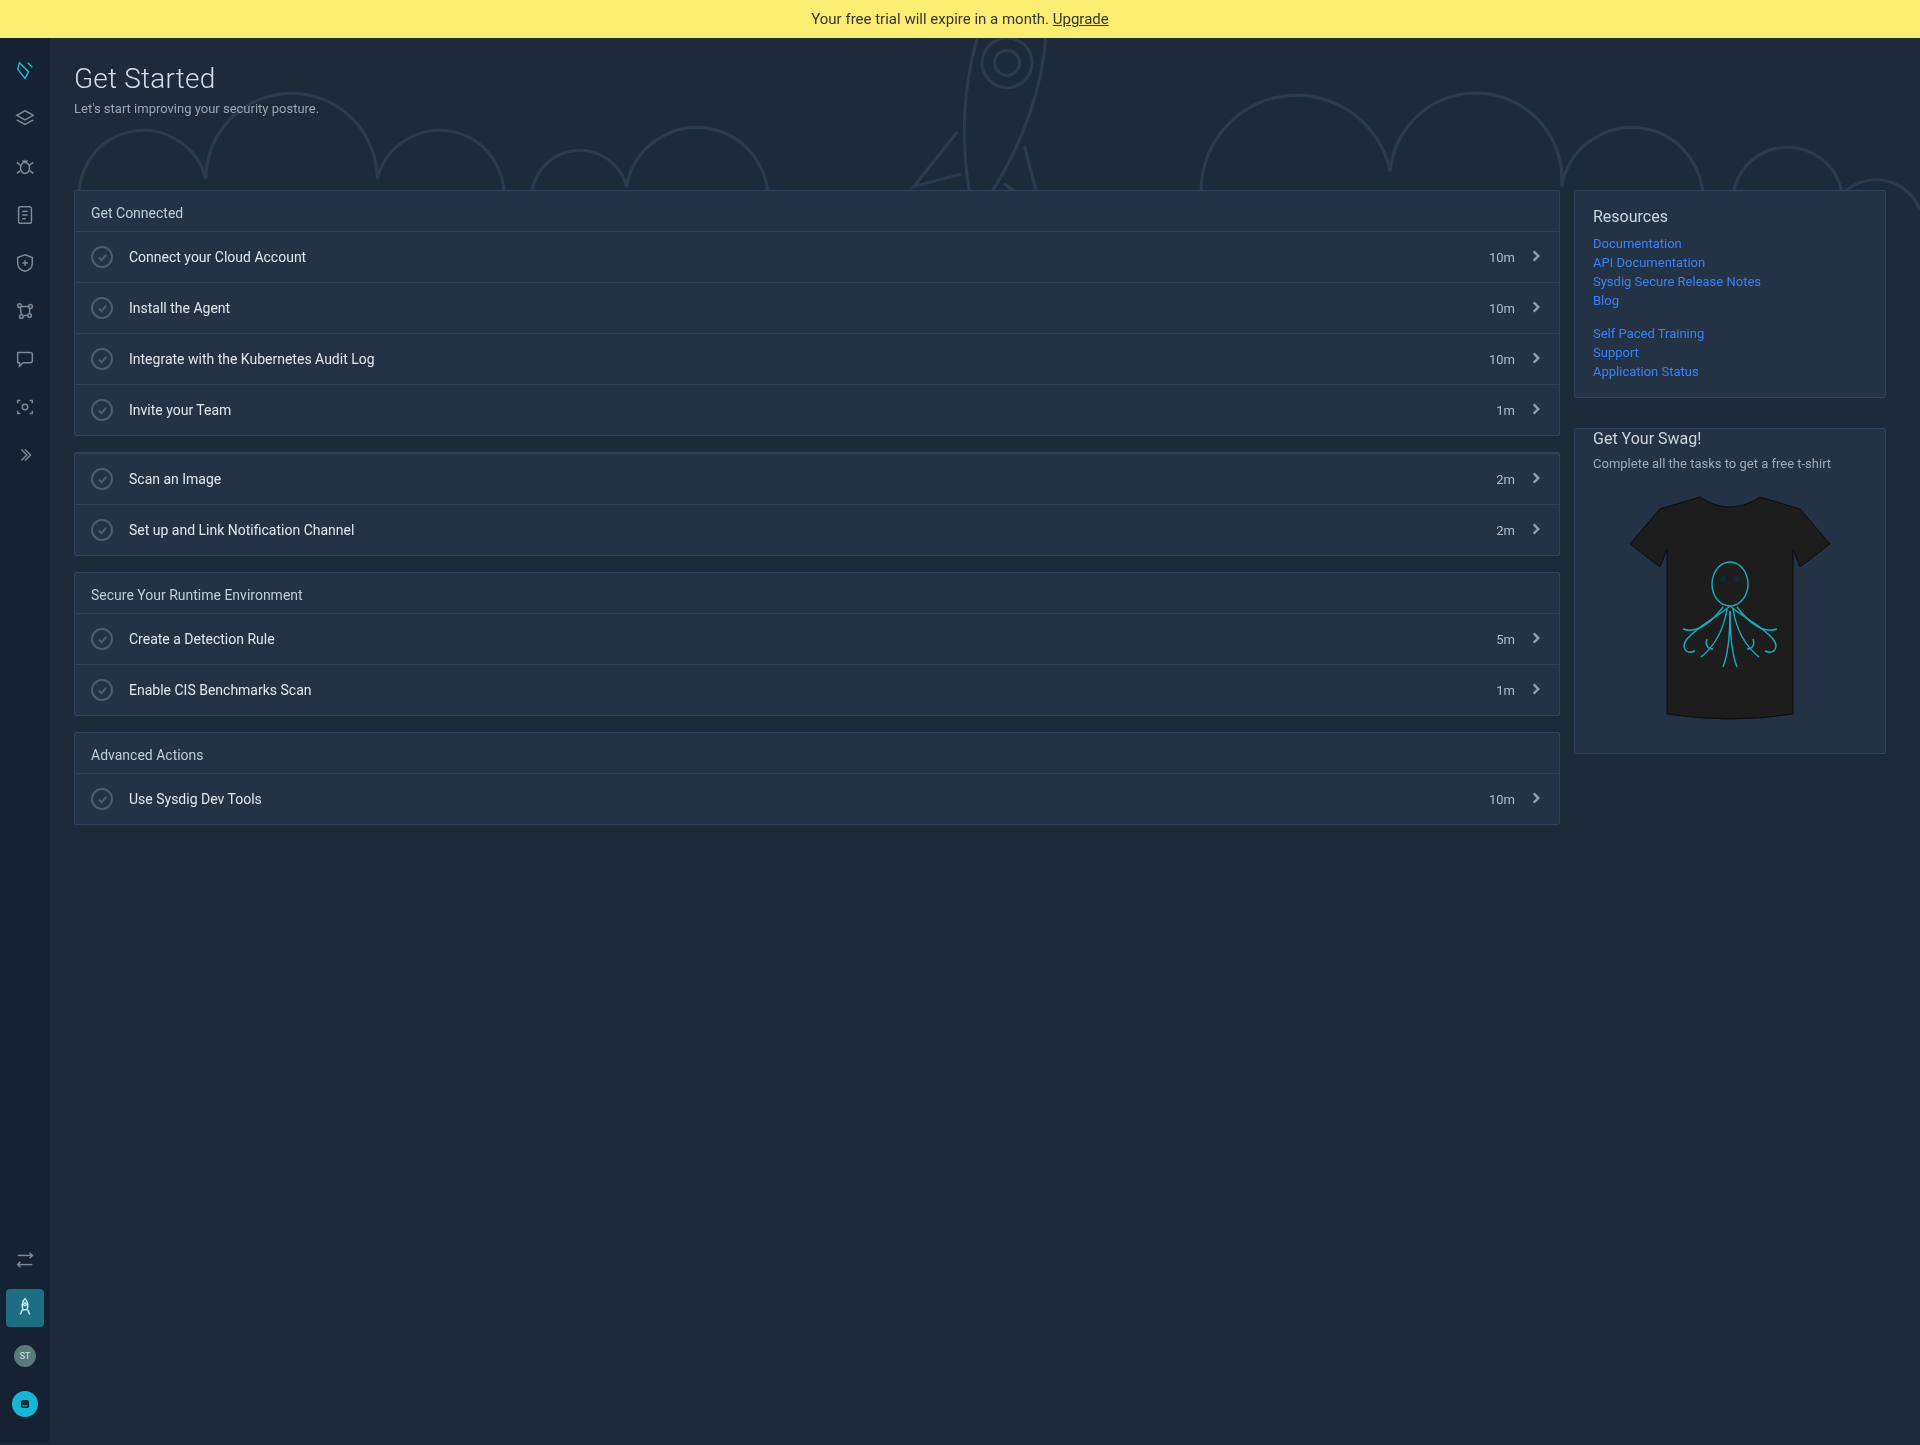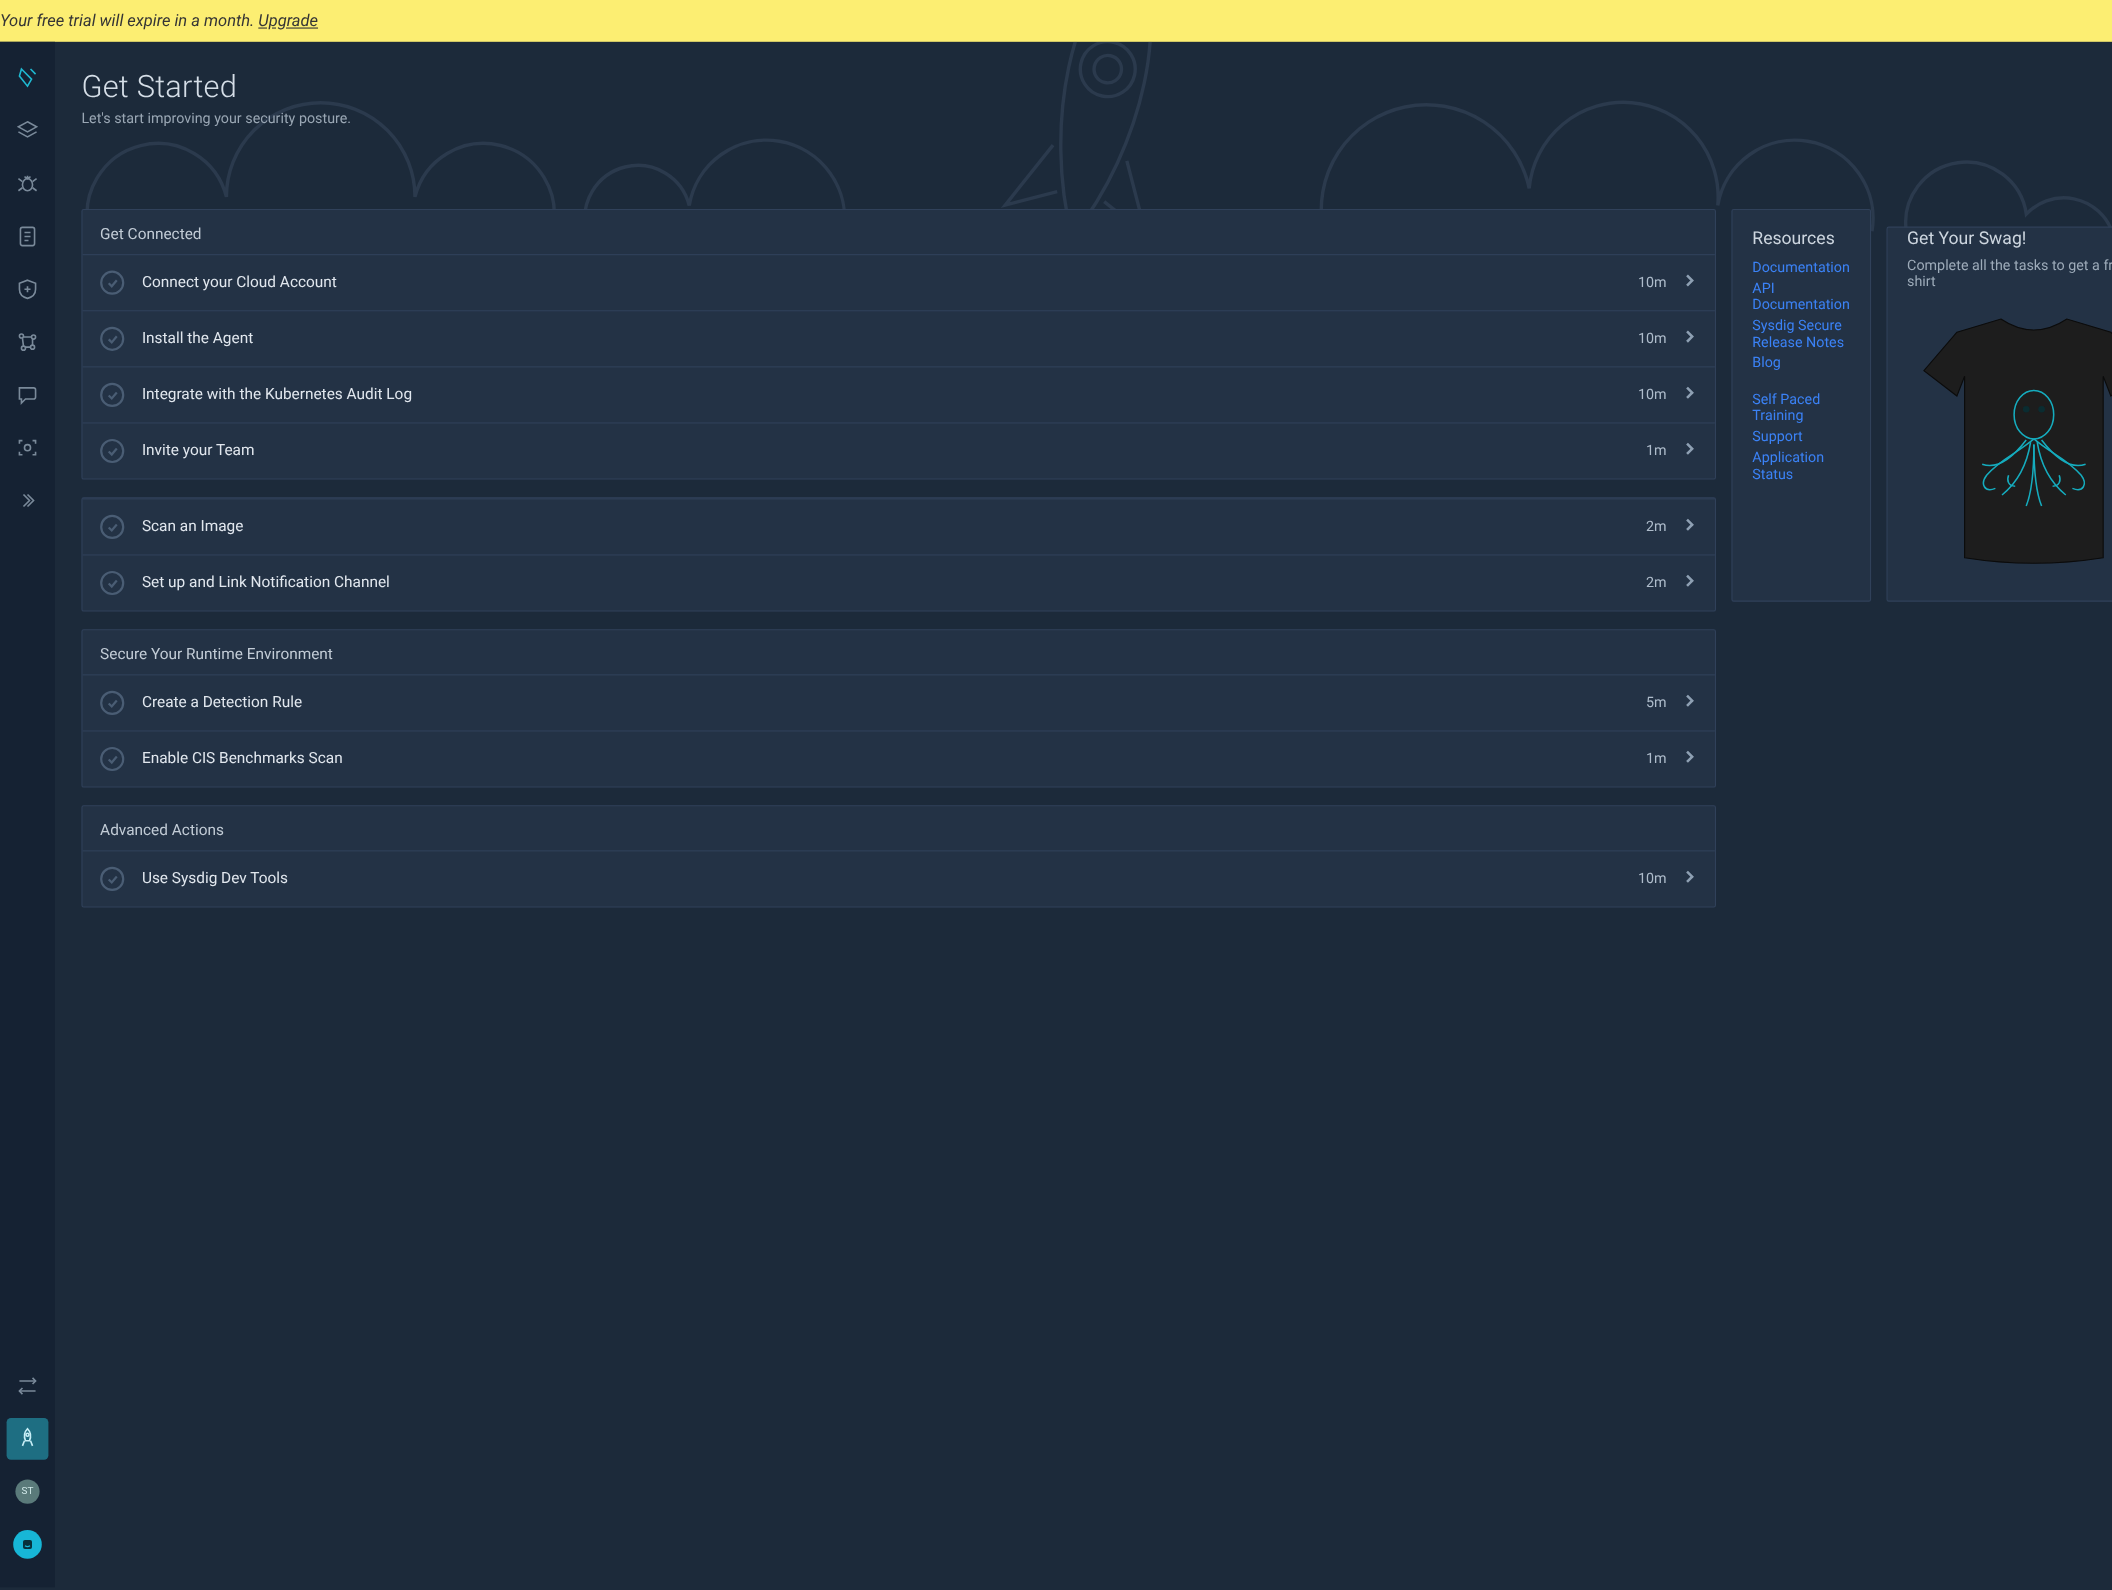--- a/index.html
+++ b/index.html
@@ -9,24 +9,23 @@
   background: #1c2a3a;
   color: #b3bdc8;
   font-size: 14px;
   overflow-x: hidden;
 }
 
 
 .trial-banner {
   background: #fcee72;
   color: #353535;
-  text-align: left;
+  text-align: center;
   padding: 10px 0;
   font-size: 15px;
-  font-style: italic;
 }
 .trial-banner a { color: #353535; text-decoration: underline; }
 
 
 .app {
   display: flex;
   min-height: calc(100% - 40px);
 }
 
 
@@ -84,21 +83,21 @@
 .page-title p  { margin-top: 6px; font-size: 13px; color: #9aa7b4; }
 
 .content {
   position: relative; z-index: 1;
   margin-top: 74px;
   display: flex;
   gap: 14px;
   align-items: flex-start;
 }
 .tasks { flex: 1; }
-.side  { width: 312px; display:flex; flex-direction:row; gap:14px; }
+.side  { width: 312px; display:flex; flex-direction:column; gap:14px; }
 
 .panel {
   background: #233245;
   border: 1px solid #30415a;
   border-radius: 2px;
 }
 .panel + .panel { margin-top: 16px; }
 .panel-header {
   padding: 14px 16px 10px 16px;
   font-size: 14px; font-weight: 400; color: #c2ccd6;

